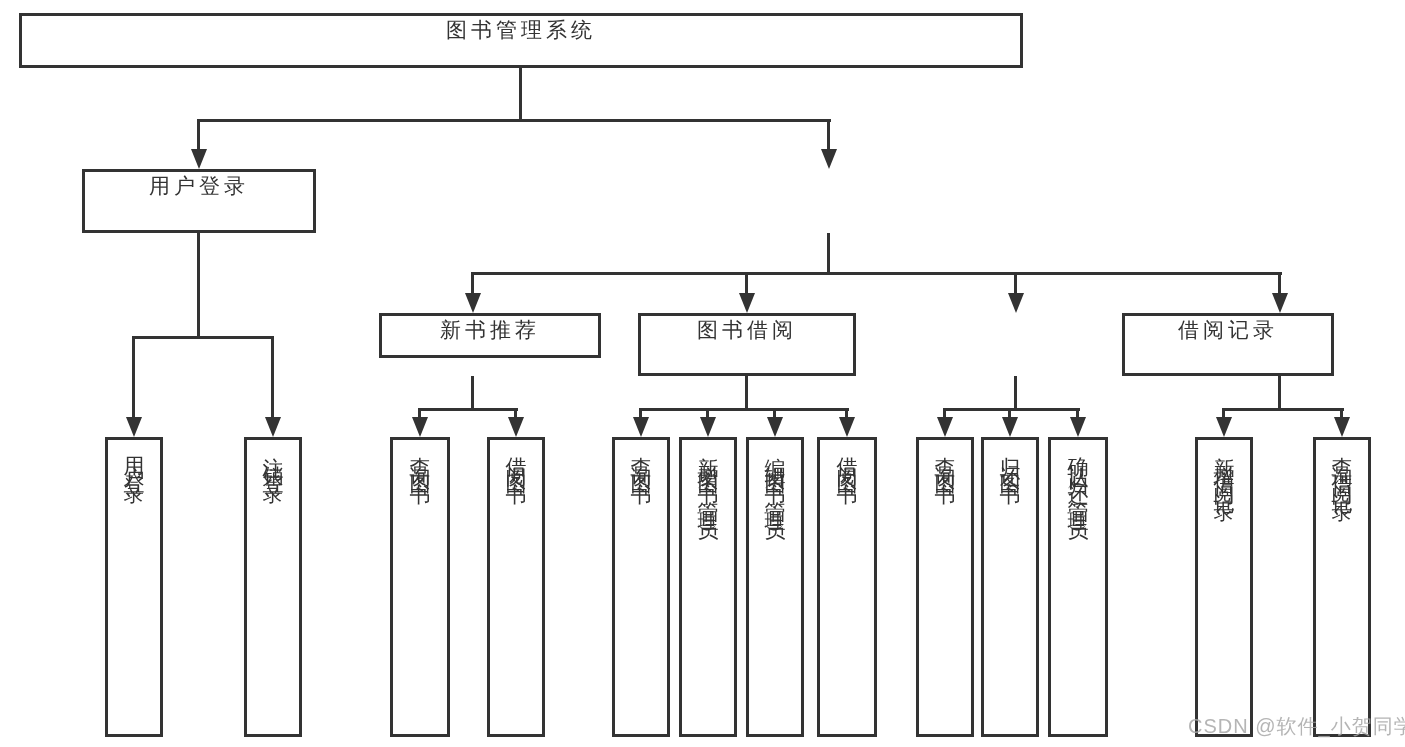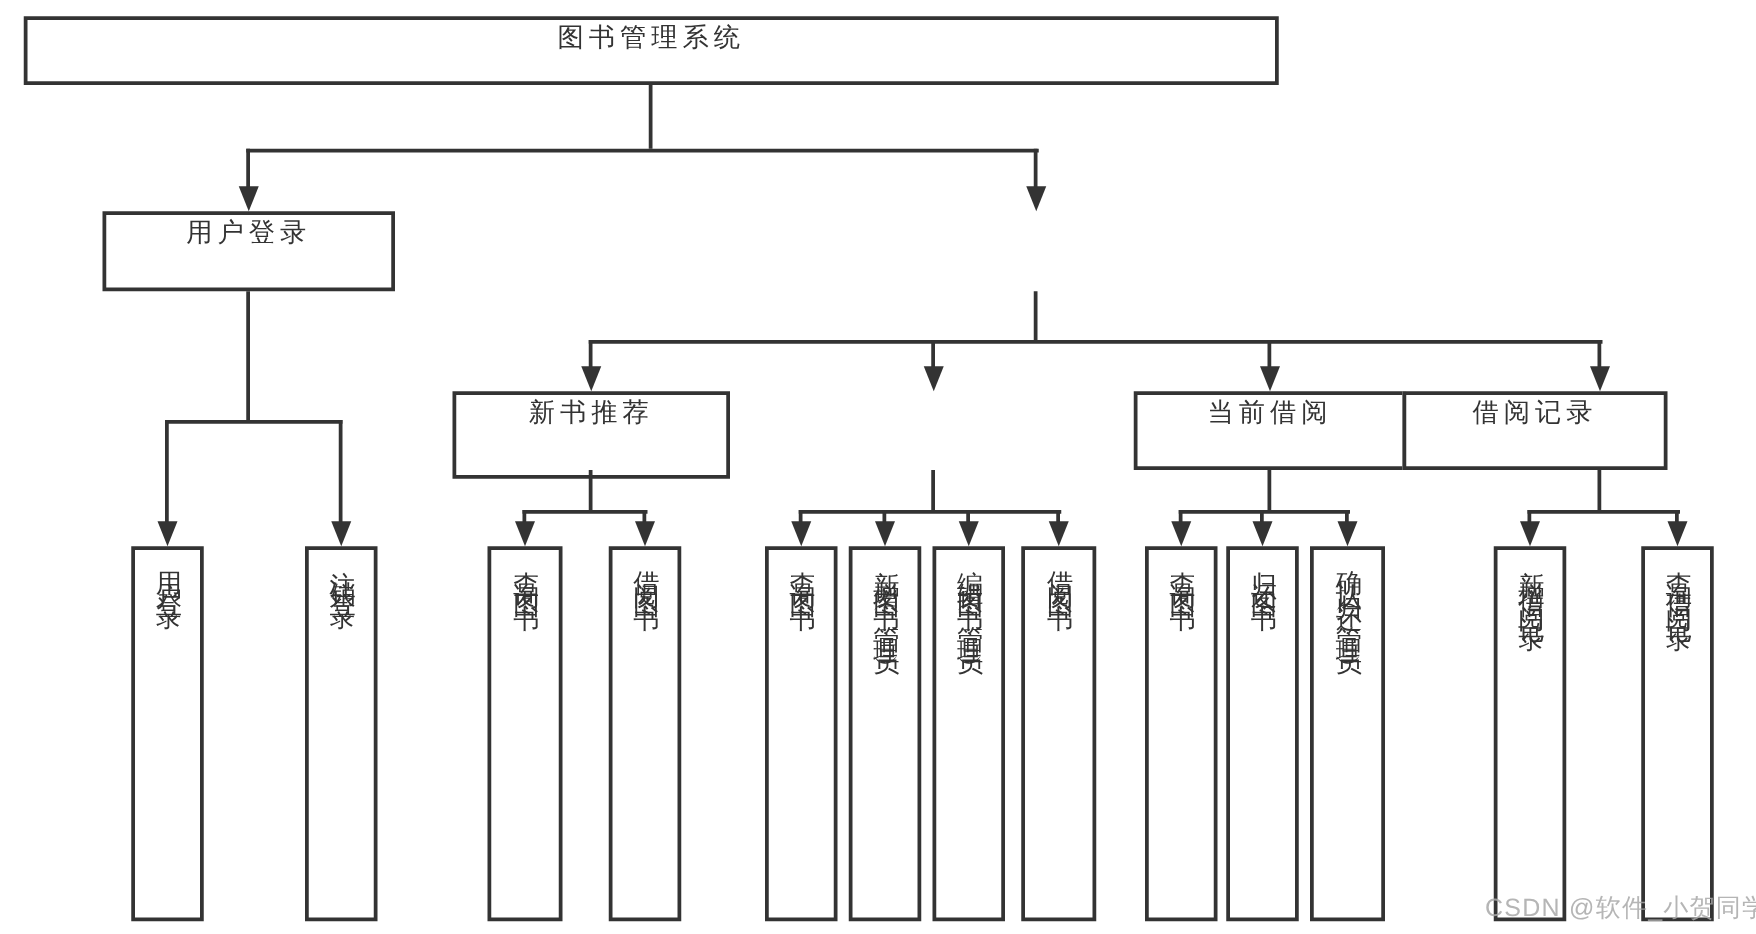--- a/index.html
+++ b/index.html
@@ -54,25 +54,25 @@
 <div class="stage">
 
   <div class="box hbox" style="left:19px;top:13px;width:1004px;height:55px;">
     <span>图书管理系统</span>
   </div>
 
   <div class="box hbox" style="left:82px;top:169px;width:234px;height:64px;">
     <span>用户登录</span>
   </div>
 
-  <div class="box hbox" style="left:362px;top:313px;width:222px;height:70px;">
+  <div class="box hbox" style="left:379px;top:313px;width:222px;height:45px;">
     <span>新书推荐</span>
   </div>
-  <div class="box hbox" style="left:907px;top:313px;width:218px;height:63px;">
-    <span>当前借阅</span>
+  <div class="box hbox" style="left:638px;top:313px;width:218px;height:63px;">
+    <span>图书借阅</span>
   </div>
   <div class="box hbox" style="left:1122px;top:313px;width:212px;height:63px;">
     <span>借阅记录</span>
   </div>
 
   <div class="box vbox" style="left:105px;top:437px;width:58px;height:300px;">
     <span class="vtext">用户登录</span>
   </div>
   <div class="box vbox" style="left:244px;top:437px;width:58px;height:300px;">
     <span class="vtext">注销登录</span>

